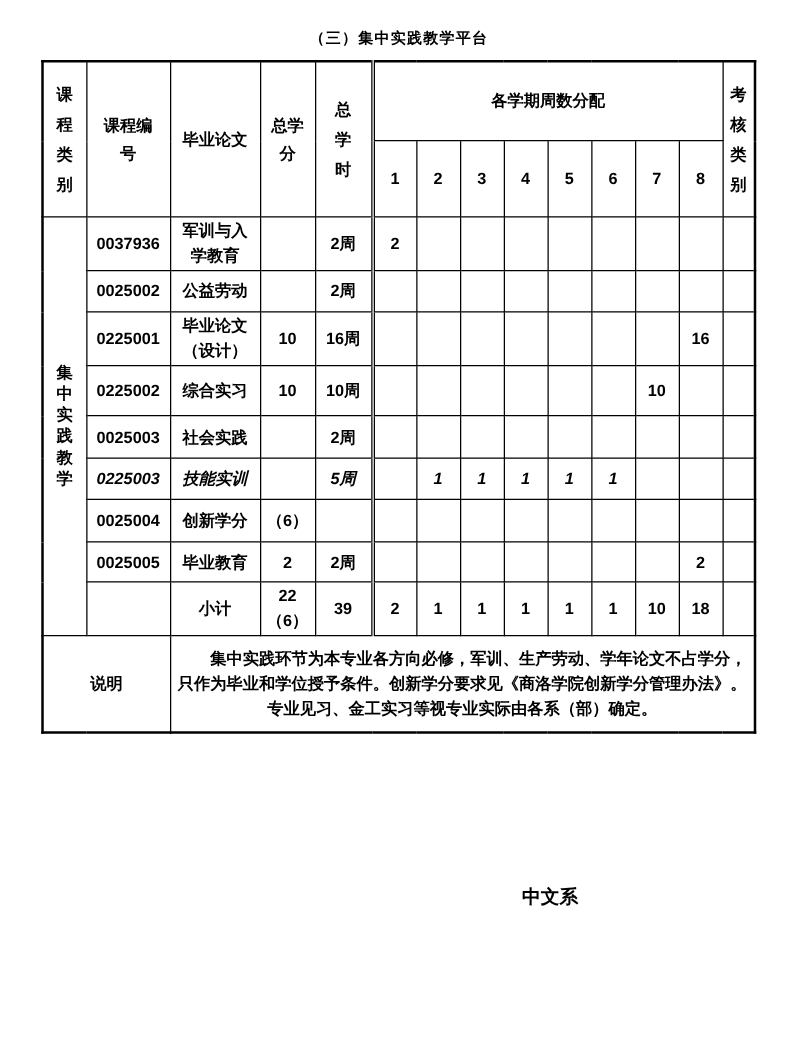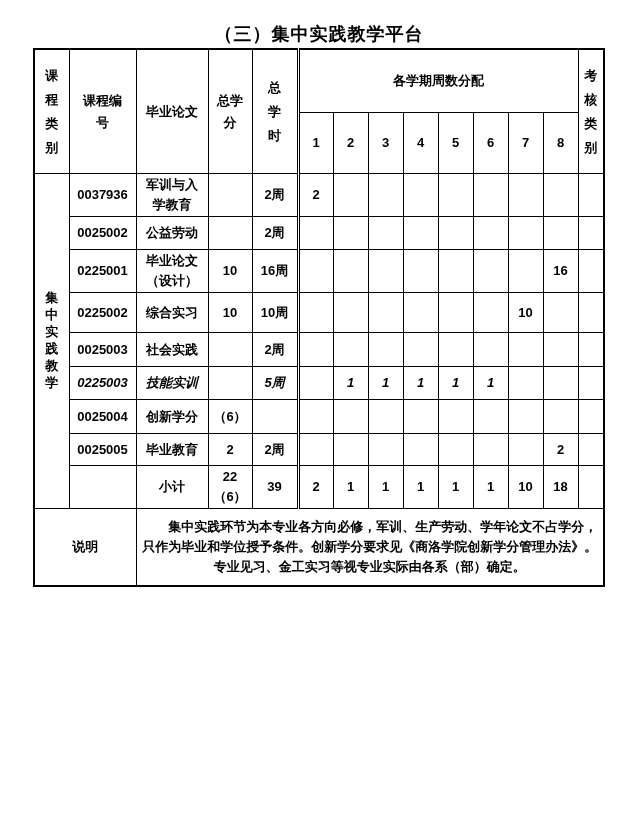--- a/index.html
+++ b/index.html
@@ -16,21 +16,21 @@
     height: 833px;
     background: #ffffff;
     overflow: hidden;
   }
   .doc-title {
     position: absolute;
     top: 22px;
     left: 33px;
     width: 572px;
     text-align: center;
-    font-size: 18px;
+    font-size: 12px;
     letter-spacing: 1px;
   }
   table.plan {
     position: absolute;
     top: 48px;
     left: 33px;
     width: 572px;
     border-collapse: collapse;
     table-layout: fixed;
     border: 2px solid #000;
@@ -290,15 +290,16 @@
         <td></td>
       </tr>
       <tr class="notes-row">
         <td colspan="2" class="notes-label">说明</td>
         <td colspan="12" class="notes-text">集中实践环节为本专业各方向必修，军训、生产劳动、学年论文不占学分，只作为毕业和学位授予条件。创新学分要求见《商洛学院创新学分管理办法》。专业见习、金工实习等视专业实际由各系（部）确定。</td>
       </tr>
     </tbody>
   </table>
 
   <div class="signature">
+    <div>中文系</div>
   </div>
 
 </div>
 
 </body></html>

